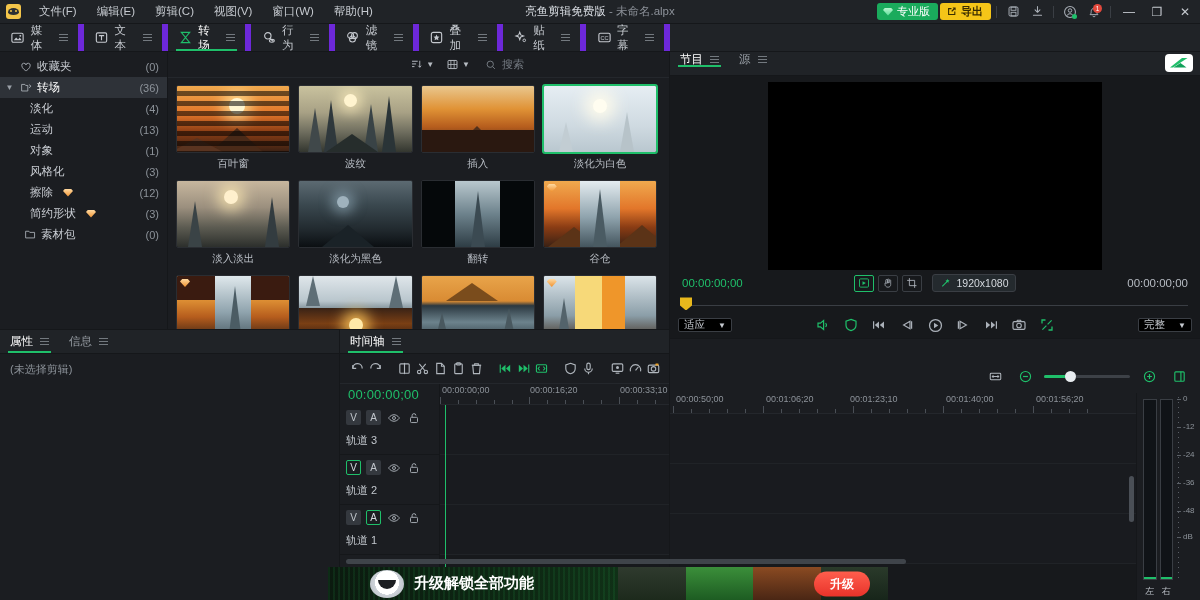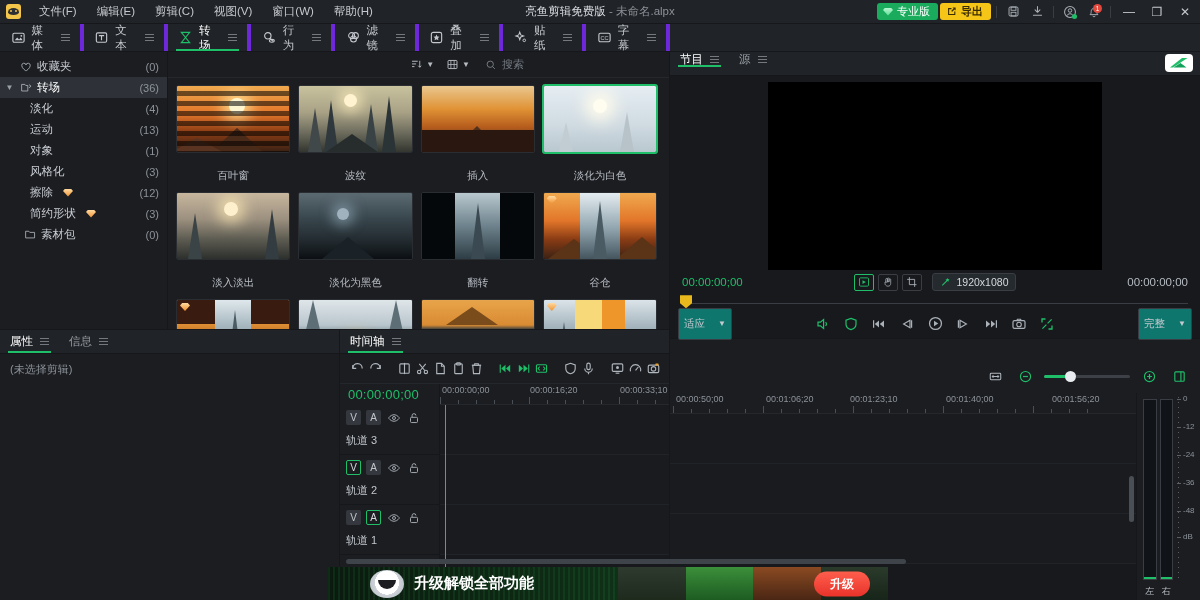--- a/index.html
+++ b/index.html
@@ -65,21 +65,21 @@
   }
   .diamond.green { background: linear-gradient(180deg,#b8f5cf,#59dc96); }
 
   
   .maintoolbar {
     height: 28px; background: #202327; display: flex; align-items: stretch;
     border-bottom: 1px solid #15171a; flex: 0 0 28px;
   }
   .mt-group {
     display: flex; align-items: center; gap: 5px; padding: 0 10px; position: relative;
-    border-right: 4px solid #6d28d9; cursor: default;
+    border-right: 6px solid #6d28d9; cursor: default;
   }
   .mt-group .lbl { font-size: 11.5px; color: #c5c9cf; }
   .mt-group.active .lbl { color: #ffffff; }
   .mt-group.active::after {
     content: ""; position: absolute; left: 8px; right: 8px; bottom: 0; height: 2px; background: #1fbf6a;
   }
   .mt-ham { display: flex; flex-direction: column; gap: 2px; margin-left: 2px; }
   .mt-ham i { display: block; width: 9px; height: 1px; background: #73797f; }
   .mt-ico { width: 17px; height: 17px; display: flex; align-items: center; justify-content: center; color: #c5c9cf; }
   .spacer-right { flex: 1; }
@@ -125,21 +125,21 @@
     display: grid; grid-template-columns: repeat(4, 1fr); gap: 0px;
     padding: 4px 8px 0 4px; align-content: start;
   }
   .cell { padding: 3px 4px 0 4px; position: relative; }
   .thumb {
     width: 100%; height: 68px; border-radius: 2px; position: relative; overflow: hidden;
     background: #111; border: 1px solid #2a2d32;
   }
   .cell.selected .thumb { border-color: #1fbf6a; box-shadow: 0 0 0 1px #1fbf6a; }
   .cell .cap {
-    text-align: center; font-size: 10.5px; color: #b9bec5; padding: 16px 0 6px; white-space: nowrap;
+    text-align: center; font-size: 10.5px; color: #b9bec5; padding: 4px 0 6px; white-space: nowrap;
     overflow: hidden; text-overflow: ellipsis;
   }
   .thumb .dia { position: absolute; top: 3px; left: 3px; z-index: 5; }
 
   
   .sc { position: absolute; inset: 0; }
   .sc-warm { background: linear-gradient(180deg,#f0a94e 0%,#e2762a 42%,#8a3c14 70%,#3a2114 100%); }
   .sc-warm2 { background: linear-gradient(180deg,#e9c78e 0%,#e09235 35%,#b65d1d 62%,#2b1a12 100%); }
   .sc-white { background: linear-gradient(180deg,#e6eef3 0%,#cfdae1 60%,#b9c7cf 100%); }
   .tree {
@@ -195,22 +195,22 @@
   }
   .scrub-row { height: 22px; padding: 0 12px; position: relative; }
   .scrub-line { position: absolute; left: 12px; right: 12px; top: 11px; height: 1px; background: #3a3e44; }
   .scrub-head {
     position: absolute; left: 10px; top: 3px; width: 12px; height: 13px; background: #e8b81c;
     clip-path: polygon(0 0, 100% 0, 100% 62%, 50% 100%, 0 62%);
   }
   .ctrl-row { height: 28px; display: flex; align-items: center; padding: 0 8px; position: relative; }
   .sel-box {
     display: flex; align-items: center; justify-content: space-between; gap: 3px;
-    width: 54px; height: 32px; padding: 0 5px; border: 1px solid #3a3e44; border-radius: 2px;
-    font-size: 10.5px; color: #c5c9cf; background: #0f766e;
+    width: 54px; height: 14px; padding: 0 5px; border: 1px solid #3a3e44; border-radius: 2px;
+    font-size: 10.5px; color: #c5c9cf; background: #000000;
   }
   .ctrl-center {
     position: absolute; left: 0; right: 0; display: flex; align-items: center;
     justify-content: center; gap: 9px; pointer-events: none;
   }
   .ctrl-center > * { pointer-events: auto; }
   .cc { width: 19px; height: 19px; display: flex; align-items: center; justify-content: center; color: #aab0b8; }
   .cc.g { color: #1fbf6a; }
   .ctrl-right { margin-left: auto; }
 
@@ -1116,21 +1116,21 @@
           </div>
         </div>
 
         <div class="tl-main">
           <div class="tl-right-area">
             <div class="ruler">
               <span class="lab" style="left:6px">00:00:50;00</span>
               <span class="lab" style="left:96px">00:01:06;20</span>
               <span class="lab" style="left:180px">00:01:23;10</span>
               <span class="lab" style="left:276px">00:01:40;00</span>
-              <span class="lab" style="left:382px">00:01:56;20</span>
+              <span class="lab" style="left:366px">00:01:56;20</span>
               <span class="tick" style="left:3px;height:7px"></span>
               <span class="tick" style="left:21px;height:4px"></span>
               <span class="tick" style="left:39px;height:4px"></span>
               <span class="tick" style="left:57px;height:4px"></span>
               <span class="tick" style="left:75px;height:4px"></span>
               <span class="tick" style="left:93px;height:7px"></span>
               <span class="tick" style="left:111px;height:4px"></span>
               <span class="tick" style="left:129px;height:4px"></span>
               <span class="tick" style="left:147px;height:4px"></span>
               <span class="tick" style="left:165px;height:4px"></span>

